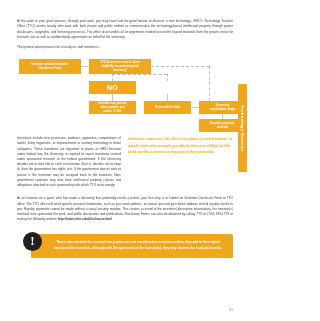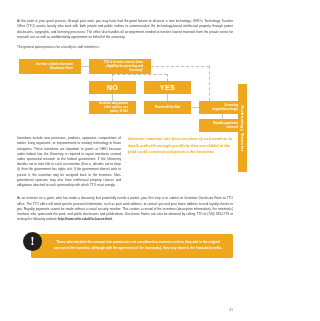--- a/index.html
+++ b/index.html
@@ -45,21 +45,21 @@
     height: 72px;
     width: 216px;
   }
   .node {
     position: absolute;
     background: #EFA81E;
     color: #ffffff;
     font-size: 2.9px;
     line-height: 3.9px;
     font-weight: bold;
-    text-align: right;
+    text-align: center;
     display: flex;
     align-items: center;
     justify-content: center;
     padding: 1px 8px;
     border-radius: 0.5px;
   }
   .node.big {
     font-size: 7.2px;
     font-weight: bold;
     letter-spacing: 0.4px;
@@ -204,21 +204,20 @@
     <div class="dashed-v" style="left:150px; top:17px; height:7px;"></div>
     <div class="dashed-h" style="left:95px; top:17px; width:55px;"></div>
     <div class="conn conn-v" style="left:95px; top:37px; height:7px;"></div>
     <div class="conn conn-v" style="left:150px; top:37px; height:7px;"></div>
     <div class="conn conn-h" style="left:174px; top:50px; width:8px;"></div>
     <div class="conn conn-v" style="left:205px; top:57px; height:5px;"></div>
 
     <div class="node node-a">Inventor submits Invention Disclosure Form</div>
     <div class="node node-b">TTO &amp; inventor meet to learn eligibility for patenting and licensing*</div>
     <div class="node node-no big">NO</div>
-    <div class="node node-yes big">YES</div>
     <div class="node node-c">Inventor may pursue other options see policy 17.001</div>
     <div class="node node-d">Patent will be filed</div>
     <div class="node node-e">Licensing negotiations begin</div>
     <div class="node node-f">Royalty payments received</div>
   </div>
 
   <div class="cols">
     <div class="col-left">Inventions include new processes, products, apparatus, compositions of matter, living organisms, or improvements to existing technology in those categories. These inventions are important to grants at OHIO because under federal law, the University is required to report inventions created under sponsored research to the federal government. If the University decides not to take title to such an invention (that is, decides not to keep it), then the government has rights to it. If the government doesn't wish to pursue it, the invention may be assigned back to the inventors. Non-government sponsors may also have intellectual property clauses and obligations attached to such sponsorship with which TTO must comply.</div>
     <div class="col-right">Inventor: someone who first conceives of an invention, in detail, and with enough specificity that one skilled in the field could construct and practice the invention.</div>
   </div>

